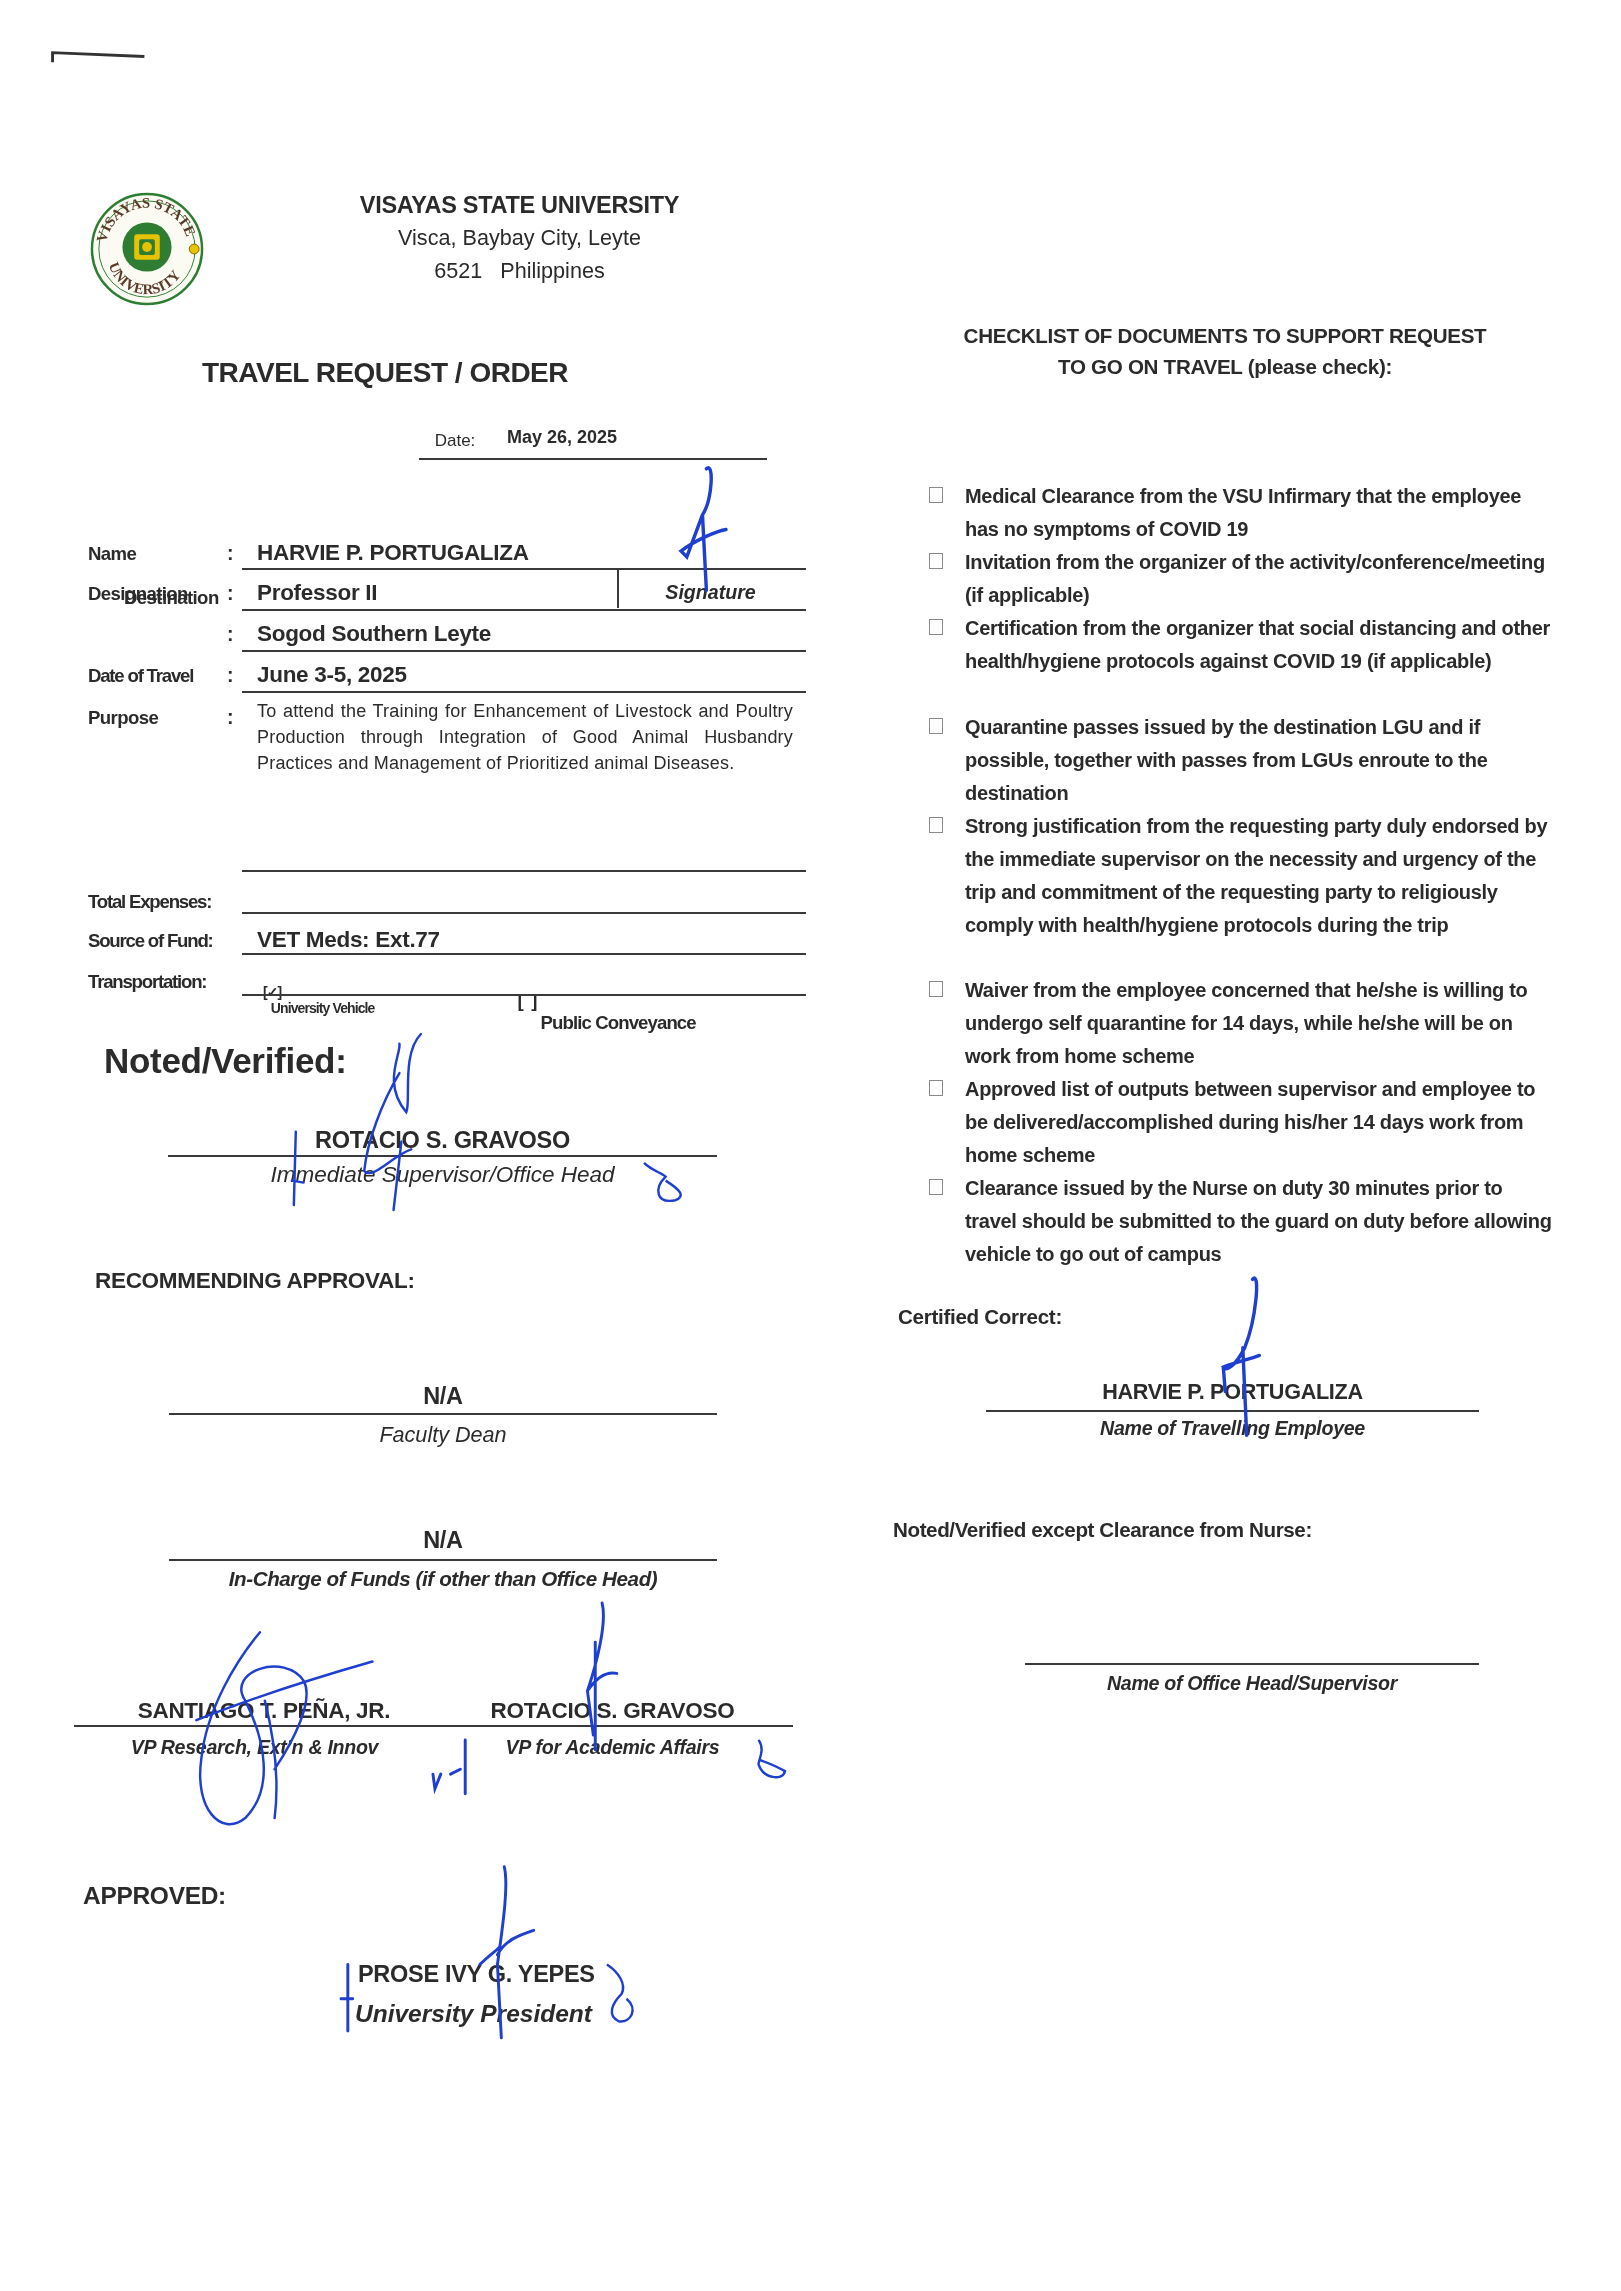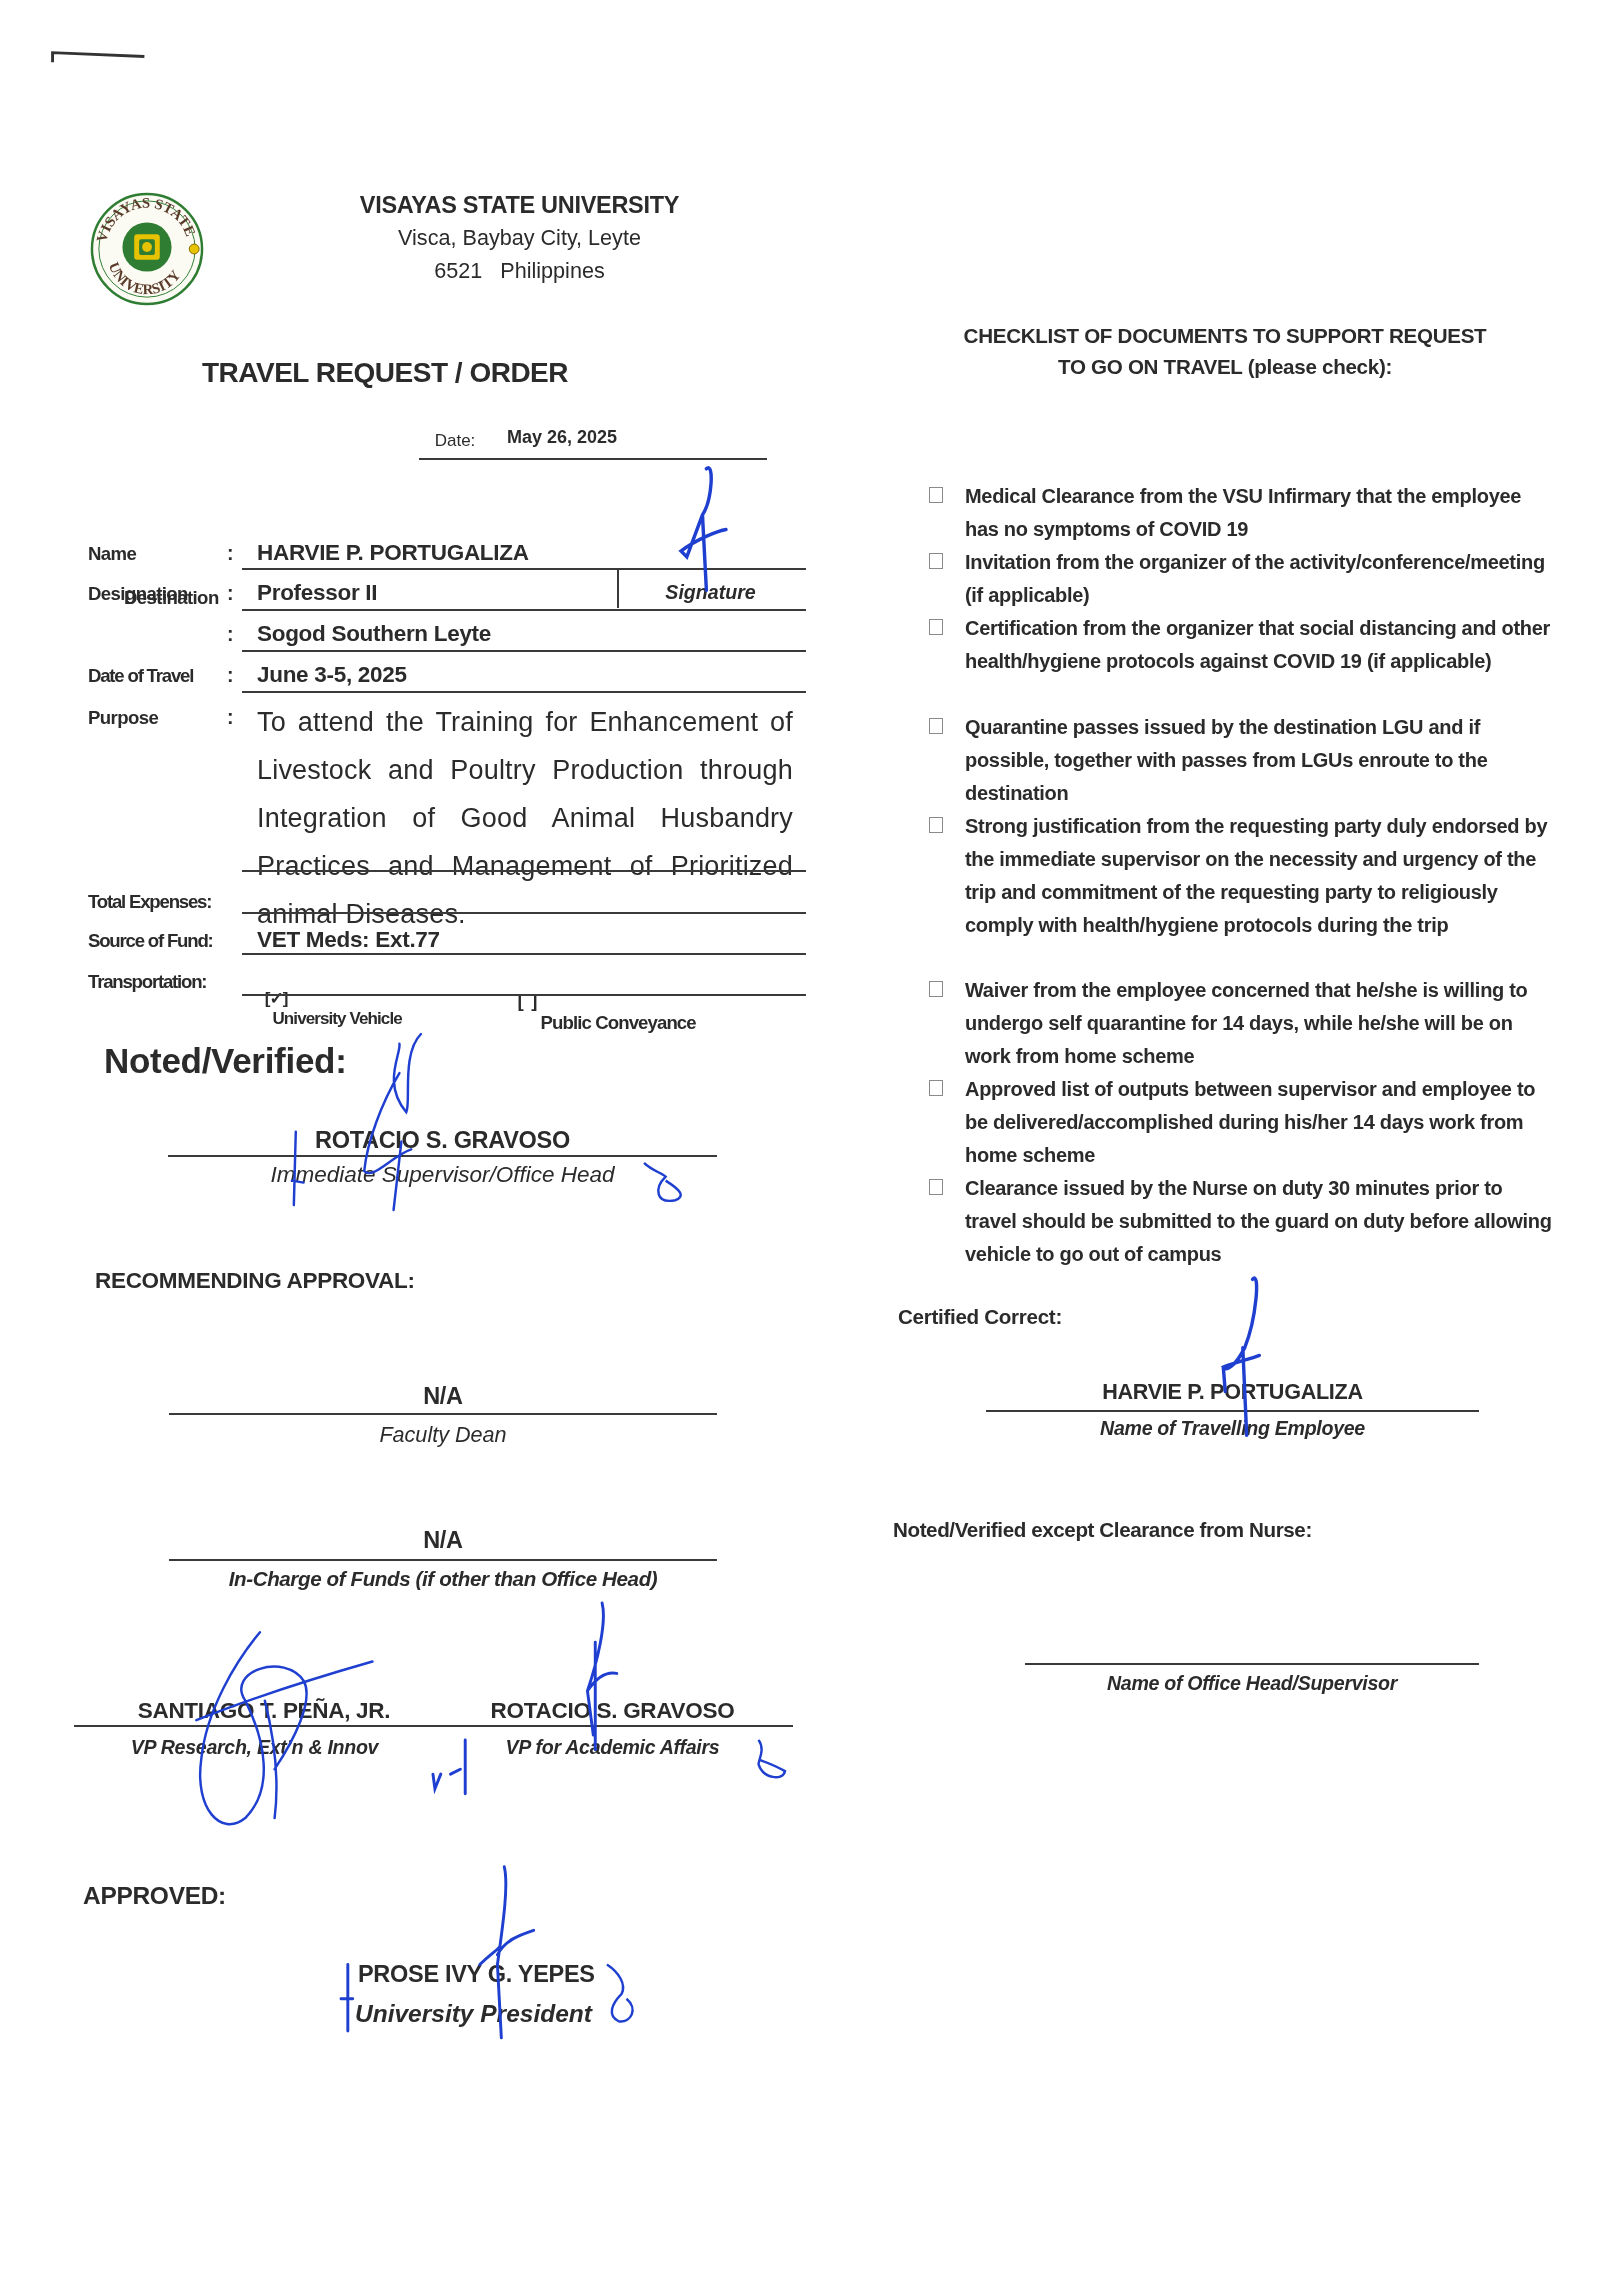--- a/index.html
+++ b/index.html
@@ -7,21 +7,21 @@
          font-family: "Liberation Sans", sans-serif; color: #2b2b2b; }
   .abs { position: absolute; }
   .b { font-weight: bold; }
   .i { font-style: italic; }
   .c { text-align: center; }
   .line { position: absolute; height: 0; border-top: 2px solid #3a3a3a; }
   .vline { position: absolute; width: 0; border-left: 2px solid #3a3a3a; }
   .lbl { font-size: 18.6px; font-weight: bold; letter-spacing: -0.6px; line-height: 23.5px; }
   .colon { font-size: 19.6px; font-weight: bold; line-height: 23.5px; }
   .val { font-size: 22.5px; font-weight: bold; line-height: 25.5px; letter-spacing: -0.3px; }
-  .purpose { font-size: 27px; line-height: 48px; text-align: justify; text-align-last: left; letter-spacing: 0.2px; }
+  .purpose { font-size: 18px; line-height: 26px; text-align: justify; text-align-last: left; letter-spacing: 0.2px; }
   .sec { font-size: 24.5px; font-weight: bold; letter-spacing: -0.3px; }
   .sig-name { font-size: 23.5px; font-weight: bold; letter-spacing: -0.3px; white-space: nowrap; }
   .sig-role { font-size: 21.6px; font-style: italic; white-space: nowrap; }
   .chk-head { font-size: 20.6px; font-weight: bold; letter-spacing: -0.3px; line-height: 31px; }
   .chk-item { position: absolute; left: 929px; width: 627px; }
   .chk-box { position: absolute; left: 0; top: 6.9px; width: 11.8px; height: 13.7px; border: 1.5px solid #8a8a8a; background: #fff; }
   .chk-text { position: absolute; left: 36px; width: 588px; font-size: 20px; font-weight: bold; line-height: 33px; letter-spacing: -0.3px; }
   .ink { position: absolute; overflow: visible; }
 </style>
 </head>
@@ -91,21 +91,21 @@
 
 <div class="abs lbl" style="left:88px;top:890px;letter-spacing:-1.2px;">Total Expenses:</div>
 <div class="abs val" style="left:257px;top:888px;"></div>
 <div class="line" style="left:242px;top:912px;width:564px;"></div>
 
 <div class="abs lbl" style="left:88px;top:929px;letter-spacing:-1.2px;">Source of Fund:</div>
 <div class="abs val" style="left:257px;top:927px;">VET Meds: Ext.77</div>
 <div class="line" style="left:242px;top:953px;width:564px;"></div>
 
 <div class="abs lbl" style="left:88px;top:970px;letter-spacing:-1.2px;">Transportation:</div>
-<div class="abs" style="left:257px;top:968px;font-size:17px;font-weight:bold;letter-spacing:-0.9px;white-space:pre;">
+<div class="abs" style="left:257px;top:968px;font-size:14px;font-weight:bold;letter-spacing:-0.9px;white-space:pre;">
   <span>[✓]</span>
   <span style="margin-left:7.8px;">University Vehicle</span>
 </div>
 <div class="abs" style="left:509px;top:968px;font-size:18.6px;font-weight:bold;letter-spacing:-0.9px;white-space:pre;">
   <span>[  ]</span>
   <span style="margin-left:23px;">Public Conveyance</span>
 </div>
 <div class="line" style="left:242px;top:994px;width:564px;"></div>
 
 <div class="abs sec" style="left:104px;top:1041px;font-size:35px;">Noted/Verified:</div>

